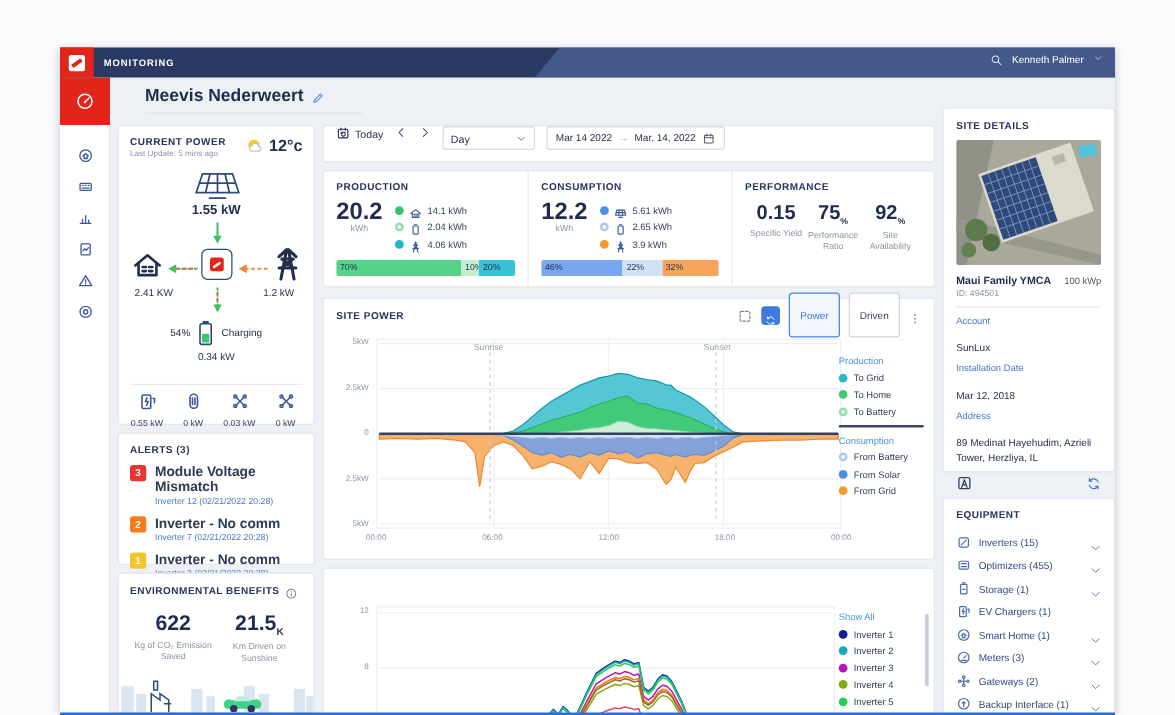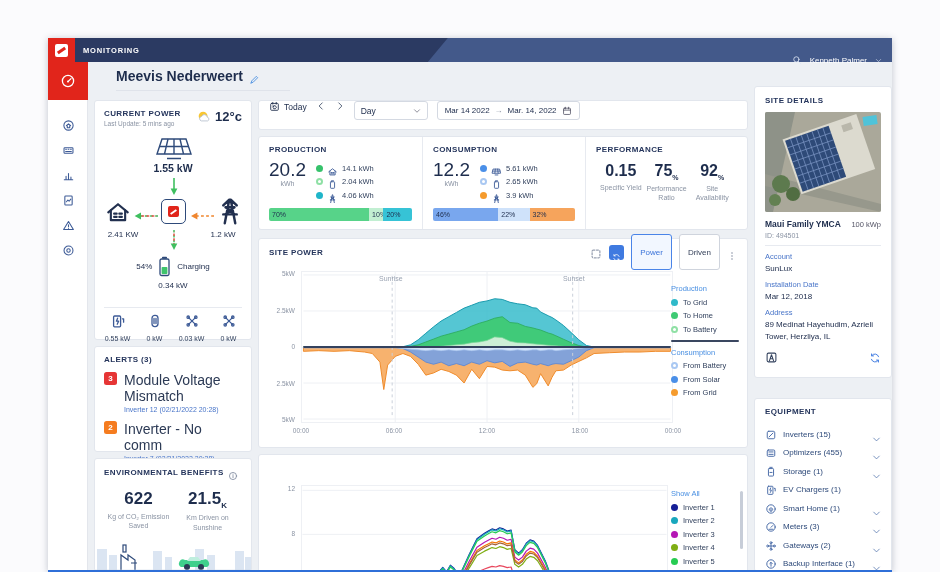--- a/index.html
+++ b/index.html
@@ -6,21 +6,21 @@
   html,body{width:940px;height:572px;overflow:hidden;background:#fbfbfd;font-family:"Liberation Sans",sans-serif;color:#22304f}
   .window{position:absolute;left:48px;top:38px;width:844px;height:534px;background:#edf0f4;box-shadow:0 1px 7px rgba(40,50,80,.28)}
   .window::after{content:"";position:absolute;left:0;right:0;bottom:0;height:2px;background:#2f6fd8;z-index:40}
   
   .navbar{position:absolute;top:0;left:0;right:0;height:24px;background:#2b3a62;z-index:10}
   .nav-right-bg{position:absolute;right:0;top:0;height:100%;width:55%;background:#43598a;clip-path:polygon(20px 0,100% 0,100% 100%,0 100%)}
   .logo{position:absolute;left:0;top:0;width:27px;height:24px;background:#e1251b;display:flex;align-items:center;justify-content:center;z-index:11}
   .logo .glyph{width:13px;height:13px;background:#fff;border-radius:2px;position:relative}
   .logo .glyph::after{content:"";position:absolute;left:2px;top:5px;width:9px;height:3px;background:#e1251b;transform:rotate(-35deg)}
   .brand{position:absolute;left:35px;top:8px;font-size:7.5px;font-weight:bold;color:#fff;letter-spacing:.8px;z-index:11}
-  .userbox{position:absolute;right:10px;top:17px;display:flex;gap:8px;align-items:center;z-index:11;color:#fff;font-size:8px}
+  .userbox{position:absolute;right:10px;top:5px;display:flex;gap:8px;align-items:flex-start;z-index:11;color:#fff;font-size:8px}
   .userbox .ic{width:10px;height:10px;color:#dfe6f5}
   
   .sidebar{position:absolute;left:0;top:24px;width:40px;bottom:0;background:#fff;border-right:1px solid #e3e6ec;z-index:5}
   .side-active{width:40px;height:38px;background:#e1251b;display:flex;align-items:center;justify-content:center;color:#fff}
   .side-ic{width:40px;height:25px;display:flex;align-items:center;justify-content:center;color:#3c5a96}
   .side-ic:nth-of-type(2){margin-top:12px}
   .ic{display:inline-block}
   .i10{width:10px;height:10px}.i11{width:11px;height:11px}.i12{width:12px;height:12px}.i13{width:13px;height:13px}.i16{width:16px;height:16px}
   
   .panel{position:absolute;background:#fff;border:1px solid #e2e6ed;border-radius:3px}
@@ -30,21 +30,21 @@
   .pencil{color:#4a90e2}
   
   .toolbar{display:flex;align-items:flex-start;gap:9px;padding:0 10px;font-size:8.5px}
   .tbtn{display:flex;align-items:center;gap:4px;color:#22304f;cursor:pointer}
   .selbox{display:flex;align-items:center;justify-content:space-between;width:74px;height:19px;border:1px solid #d4d9e2;border-radius:3px;padding:0 6px}
   .datebox{display:flex;align-items:center;gap:5px;height:19px;border:1px solid #d4d9e2;border-radius:3px;padding:0 7px;font-size:8px}
   
   .sumcol{position:absolute;top:0;bottom:0;padding:8px 10px}
   .sumdiv{border-left:1px solid #e7eaf0}
   .bigrow{display:flex;gap:10px;margin-top:5px}
-  .bigval{font-size:19px;font-weight:normal;color:#1e2d4d;line-height:21px;text-align:center}
+  .bigval{font-size:19px;font-weight:bold;color:#1e2d4d;line-height:21px;text-align:center}
   .unit{font-size:7px;color:#8a93a3;text-align:center}
   .brk{margin-top:1px}
   .brk .r{display:flex;align-items:center;gap:4px;margin:2.5px 0}
   .dot{width:7px;height:7px;border-radius:50%;flex:none}
   .ring{background:#fff!important;border:2px solid}
   .brk .v{font-size:7.5px;color:#33425e}
   .brk .ic{color:#3c5a96}
   .sbar{position:absolute;left:10px;right:10px;bottom:8px;height:13px;display:flex;border-radius:2px;overflow:hidden}
   .sbar .seg{height:100%;font-size:7px;color:#1e2d4d;line-height:13px;padding-left:3px;overflow:hidden;white-space:nowrap}
   .perfrow{display:flex;justify-content:space-between;margin-top:8px;padding:0 2px}
@@ -83,38 +83,38 @@
   .invbox .sq{width:11px;height:11px;background:#e1251b;border-radius:2px;position:relative}
   .invbox .sq::after{content:"";position:absolute;left:2px;top:4.5px;width:7px;height:2px;background:#fff;transform:rotate(-35deg)}
   .cp-divider{position:absolute;left:9px;right:9px;top:206px;border-top:1px solid #e7eaf0}
   .devices{position:absolute;left:4px;right:4px;top:212px;display:flex}
   .devices .d{flex:1;text-align:center}
   .devices .ic{color:#3c5a96}
   .devices .dv{font-size:7px;color:#33425e;margin-top:2px}
   
   .al-row{display:flex;gap:7px;margin-top:8px;cursor:pointer}
   .badge{width:13px;height:13px;border-radius:2.5px;color:#fff;font-size:8px;font-weight:bold;display:flex;align-items:center;justify-content:center;flex:none}
-  .al-t{font-size:14px;font-weight:normal;color:#2c3a55}
+  .al-t{font-size:11px;font-weight:bold;color:#2c3a55}
   .al-d{font-size:7px;color:#4a76c9;margin-top:2px}
   
   .env-vals{display:flex;margin-top:12px}
   .env-vals .c{flex:1;text-align:center}
   .ev-v{font-size:17px;font-weight:bold;color:#1e2d4d}
   .ev-v sub{font-size:8px}
   .ev-l{font-size:7px;color:#8a93a3;margin-top:3px;line-height:1.35}
   .skyline{position:absolute;left:0;right:0;bottom:0;height:36px}
   
   .sd{padding:9px 10px}
   .sd-name{display:flex;justify-content:space-between;align-items:baseline;margin-top:7px}
   .sd-name .n{font-size:8.5px;font-weight:bold;color:#1e2d4d}
   .sd-cap{font-size:7.5px;color:#556}
   .sd-id{font-size:7px;color:#8a93a3;margin-top:3px;border-bottom:1px solid #e7eaf0;padding-bottom:6px}
   .fld{margin-top:6px}
   .fld .l{font-size:7.5px;color:#4a76c9}
-  .fld .v{font-size:8px;color:#22304f;margin-top:2px;line-height:1.4}
+  .fld .v{font-size:8px;color:#22304f;margin-top:12px;line-height:1.4}
   .sd-ics{display:flex;justify-content:space-between;margin-top:8px}
   
   .eq-row{display:flex;align-items:flex-end;gap:6px;height:18.5px;padding:0 10px;cursor:pointer}
   .eq-row .ic{color:#4a6ca8}
   .eq-row .lb{font-size:8px;color:#2e4a7a;flex:1}
 </style>
 </head>
 <body>
 
 <div class="window">

